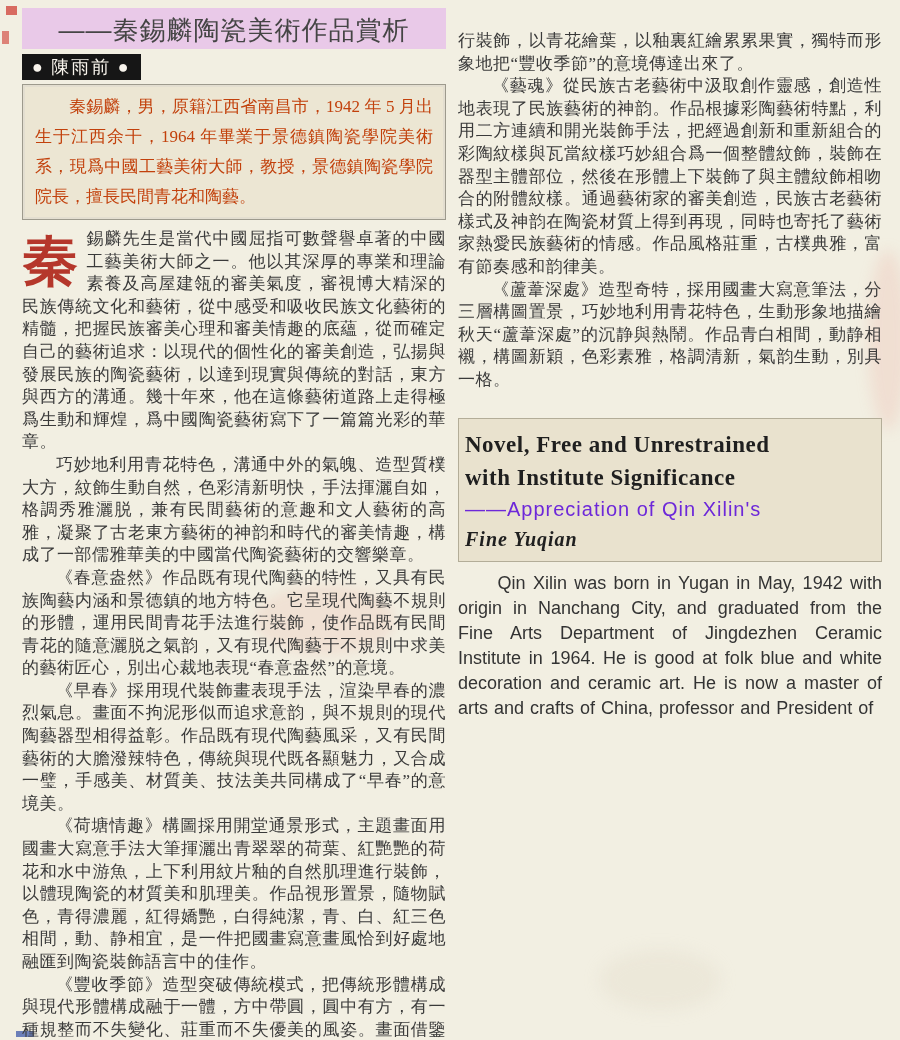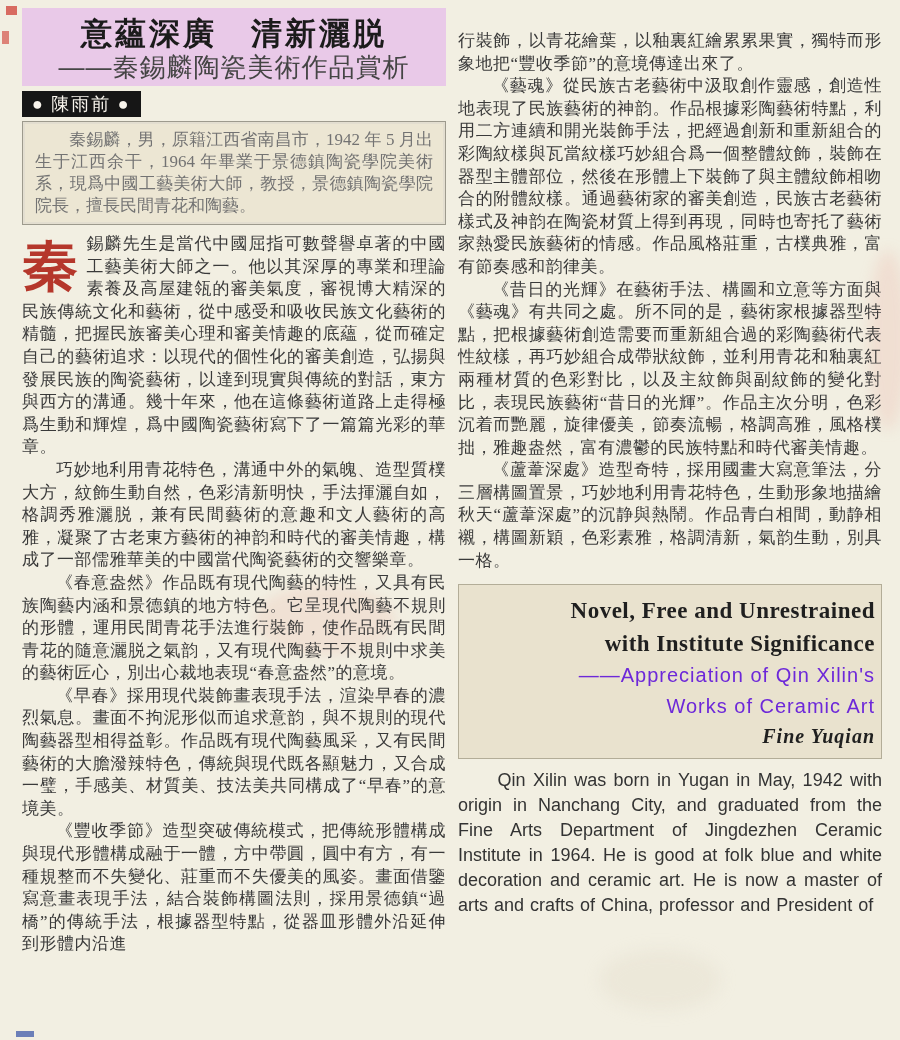--- a/index.html
+++ b/index.html
@@ -21,28 +21,28 @@
   .col-left{left:22px;top:8px;width:424px;}
   .col-right{left:458px;top:30px;width:424px;}
 
   .title-box{background:#e9c9e8;padding:7px 4px 6px;text-align:center;}
   .title{margin:0;font-size:31px;line-height:37px;font-weight:bold;letter-spacing:3px;color:#1b1b1b;}
   .subtitle{font-size:26px;line-height:25px;color:#454545;margin-top:3px;letter-spacing:1px;
             font-family:"Liberation Sans","DejaVu Sans",sans-serif;}
   .badge-row{display:flex;margin:5px 0 4px;}
   .author-badge{background:#161616;color:#f8f4ec;font-size:18px;line-height:24px;padding:1px 10px;letter-spacing:2px;}
   .bio-box{background:#ece6d3;border:1px solid #9d9a8d;box-shadow:0 0 0 2px #e3ded0 inset;padding:7px 12px;}
-  .bio-text{margin:0;color:#737373;font-size:17px;line-height:22px;text-align:justify;text-indent:2em;}
+  .bio-text{margin:0;color:#c2410c;font-size:17px;line-height:30px;text-align:justify;text-indent:2em;}
 
   .body-text{margin-top:8px;}
   .para{margin:0;font-size:17px;line-height:22.6px;text-align:justify;letter-spacing:0.5px;}
   .para.indent{text-indent:2em;}
   .dropcap{float:left;font-size:56px;line-height:62px;color:#b5372b;font-weight:bold;margin:2px 8px 0 0;}
 
-  .english-box{margin-top:12px;background:#e9e2ce;border:1px solid #b3ad98;text-align:right;padding:9px 6px 8px;}
+  .english-box{margin-top:26px;background:#e9e2ce;border:1px solid #b3ad98;text-align:left;padding:9px 6px 8px;}
   .en-title{font-size:23px;line-height:33px;font-weight:bold;color:#1f1f1f;letter-spacing:0.5px;}
   .en-sub{font-size:20px;line-height:31px;color:#6d28d9;font-family:"Liberation Sans","DejaVu Sans",sans-serif;letter-spacing:1px;}
   .en-author{font-size:20px;line-height:28px;font-weight:bold;font-style:italic;color:#1f1f1f;letter-spacing:1px;}
   .en-body{margin:9px 0 0;font-family:"Liberation Sans","DejaVu Sans",sans-serif;
            font-size:18px;line-height:25px;text-align:justify;text-indent:2.2em;color:#333;word-spacing:1px;}
 </style>
 </head>
 <body>
 
 <div class="page">
@@ -50,51 +50,49 @@
   <div class="mark mark-red-1"></div>
   <div class="mark mark-red-2"></div>
   <div class="mark mark-blue"></div>
   <div class="smudge smudge-1"></div>
   <div class="smudge smudge-2"></div>
   <div class="smudge smudge-3"></div>
 
   <div class="col col-left">
 
     <div class="title-box">
-      <h1 class="title">意蘊深廣　清新灑脱</h1>
       <div class="subtitle">——秦錫麟陶瓷美術作品賞析</div>
     </div>
 
     <div class="badge-row">
       <div class="author-badge">● 陳雨前 ●</div>
     </div>
 
     <div class="bio-box">
       <p class="bio-text">秦錫麟，男，原籍江西省南昌市，1942 年 5 月出生于江西余干，1964 年畢業于景德鎮陶瓷學院美術系，現爲中國工藝美術大師，教授，景德鎮陶瓷學院院長，擅長民間青花和陶藝。</p>
     </div>
 
     <div class="body-text">
       <p class="para"><span class="dropcap">秦</span><span>錫麟先生是當代中國屈指可數聲譽卓著的中國工藝美術大師之一。他以其深厚的專業和理論素養及高屋建瓴的審美氣度，審視博大精深的民族傳統文化和藝術，從中感受和吸收民族文化藝術的精髓，把握民族審美心理和審美情趣的底蘊，從而確定自己的藝術追求：以現代的個性化的審美創造，弘揚與發展民族的陶瓷藝術，以達到現實與傳統的對話，東方與西方的溝通。幾十年來，他在這條藝術道路上走得極爲生動和輝煌，爲中國陶瓷藝術寫下了一篇篇光彩的華章。</span></p>
       <p class="para indent">巧妙地利用青花特色，溝通中外的氣魄、造型質樸大方，紋飾生動自然，色彩清新明快，手法揮灑自如，格調秀雅灑脱，兼有民間藝術的意趣和文人藝術的高雅，凝聚了古老東方藝術的神韵和時代的審美情趣，構成了一部儒雅華美的中國當代陶瓷藝術的交響樂章。</p>
       <p class="para indent">《春意盎然》作品既有現代陶藝的特性，又具有民族陶藝内涵和景德鎮的地方特色。它呈現代陶藝不規則的形體，運用民間青花手法進行裝飾，使作品既有民間青花的隨意灑脱之氣韵，又有現代陶藝于不規則中求美的藝術匠心，別出心裁地表現“春意盎然”的意境。</p>
       <p class="para indent">《早春》採用現代裝飾畫表現手法，渲染早春的濃烈氣息。畫面不拘泥形似而追求意韵，與不規則的現代陶藝器型相得益彰。作品既有現代陶藝風采，又有民間藝術的大膽潑辣特色，傳統與現代既各顯魅力，又合成一璧，手感美、材質美、技法美共同構成了“早春”的意境美。</p>
+      <p class="para indent">《荷塘情趣》構圖採用開堂通景形式，主題畫面用國畫大寫意手法大筆揮灑出青翠翠的荷葉、紅艷艷的荷花和水中游魚，上下利用紋片釉的自然肌理進行裝飾，以體現陶瓷的材質美和肌理美。作品視形置景，隨物賦色，青得濃麗，紅得嬌艷，白得純潔，青、白、紅三色相間，動、静相宜，是一件把國畫寫意畫風恰到好處地融匯到陶瓷裝飾語言中的佳作。</p>
       <p class="para indent">《豐收季節》造型突破傳統模式，把傳統形體構成與現代形體構成融于一體，方中帶圓，圓中有方，有一種規整而不失變化、莊重而不失優美的風姿。畫面借鑒寫意畫表現手法，結合裝飾構圖法則，採用景德鎮“過橋”的傳統手法，根據器型特點，從器皿形體外沿延伸到形體内沿進</p>
     </div>
   </div>
 
   <div class="col col-right">
     <p class="para">行裝飾，以青花繪葉，以釉裏紅繪累累果實，獨特而形象地把“豐收季節”的意境傳達出來了。</p>
     <p class="para indent">《藝魂》從民族古老藝術中汲取創作靈感，創造性地表現了民族藝術的神韵。作品根據彩陶藝術特點，利用二方連續和開光裝飾手法，把經過創新和重新組合的彩陶紋樣與瓦當紋樣巧妙組合爲一個整體紋飾，裝飾在器型主體部位，然後在形體上下裝飾了與主體紋飾相吻合的附體紋樣。通過藝術家的審美創造，民族古老藝術樣式及神韵在陶瓷材質上得到再現，同時也寄托了藝術家熱愛民族藝術的情感。作品風格莊重，古樸典雅，富有節奏感和韵律美。</p>
-    <p class="para indent">《昔日的光輝》在藝術手法、構圖和立意等方面與《藝魂》有共同之處。所不同的是，藝術家根據器型特點，把根據藝術創造需要而重新組合過的彩陶藝術代表性紋樣，再巧妙組合成帶狀紋飾，並利用青花和釉裏紅兩種材質的色彩對比，以及主紋飾與副紋飾的變化對比，表現民族藝術“昔日的光輝”。作品主次分明，色彩沉着而艷麗，旋律優美，節奏流暢，格調高雅，風格樸拙，雅趣盎然，富有濃鬱的民族特點和時代審美情趣。</p>
     <p class="para indent">《蘆葦深處》造型奇特，採用國畫大寫意筆法，分三層構圖置景，巧妙地利用青花特色，生動形象地描繪秋天“蘆葦深處”的沉静與熱鬧。作品青白相間，動静相襯，構圖新穎，色彩素雅，格調清新，氣韵生動，別具一格。</p>
 
     <div class="english-box">
       <div class="en-title">Novel, Free and Unrestrained</div>
       <div class="en-title">with Institute Significance</div>
       <div class="en-sub">——Appreciation of Qin Xilin's</div>
-      <div class="en-sub">Works of Ceramic Art</div>
       <div class="en-author">Fine Yuqian</div>
     </div>
 
     <p class="en-body">Qin Xilin was born in Yugan in May, 1942 with origin in Nanchang City, and graduated from the Fine Arts Department of Jingdezhen Ceramic Institute in 1964. He is good at folk blue and white decoration and ceramic art. He is now a master of arts and crafts of China, professor and President of</p>
   </div>
 
 </div>
 
 </body></html>

